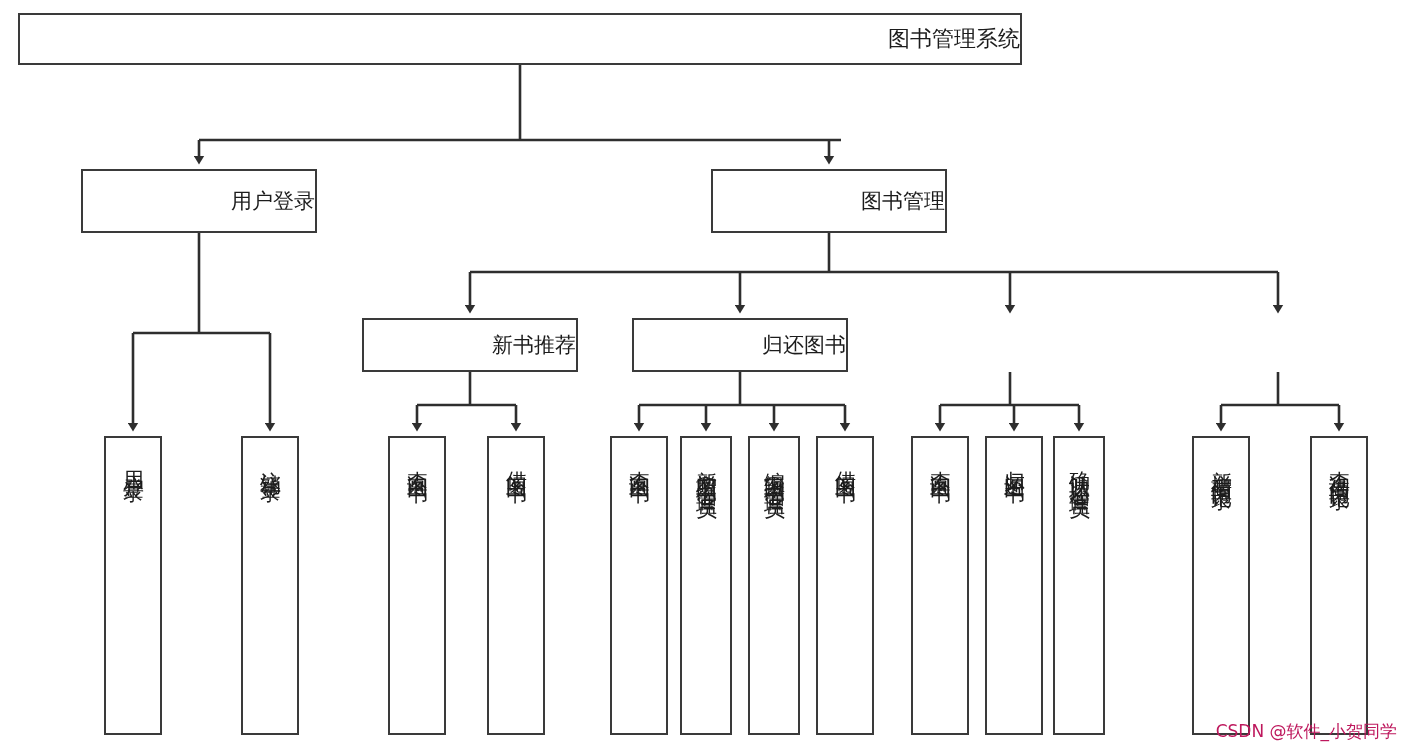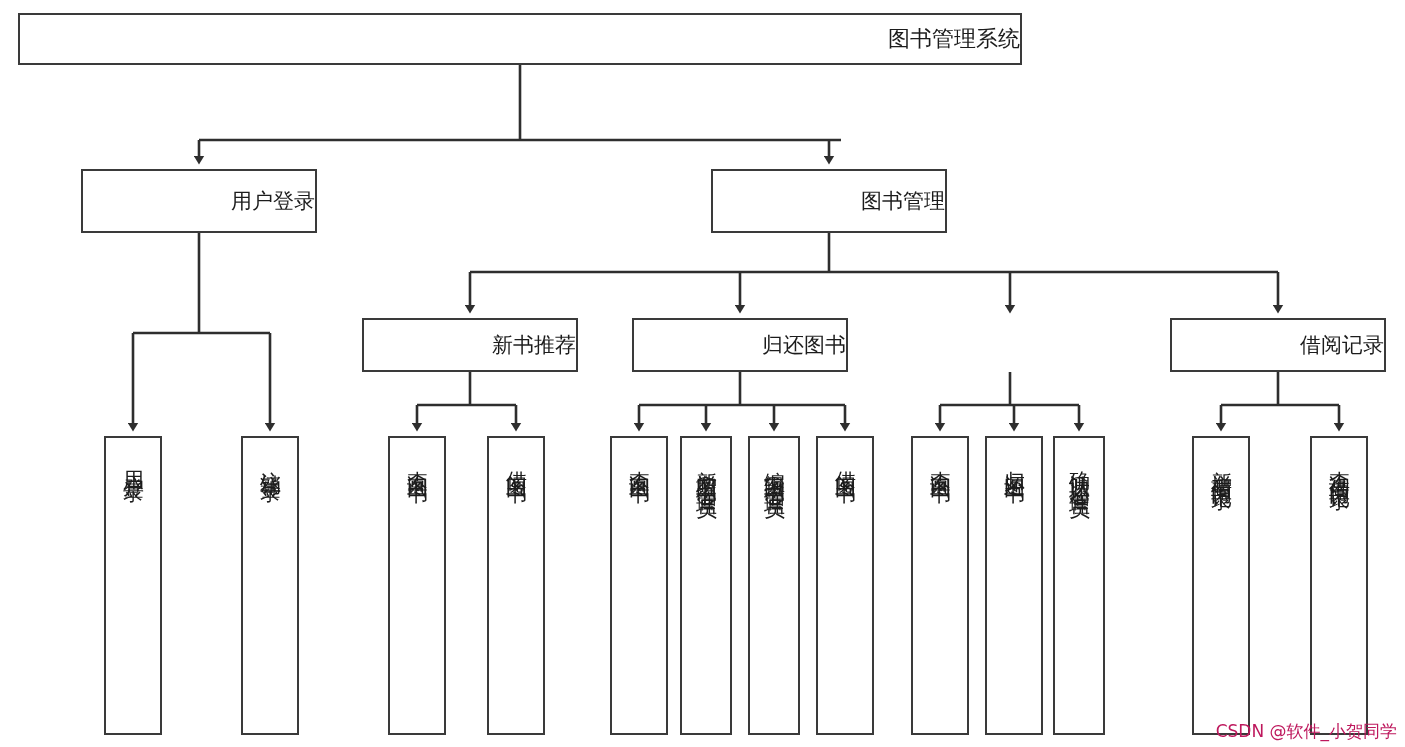--- a/index.html
+++ b/index.html
@@ -134,23 +134,20 @@
   <div class="node lvl3" style="left:362px; top:318px; width:216px; height:54px;">
     <span class="lbl">新书推荐</span>
   </div>
 
   <div class="node lvl2" style="left:711px; top:169px; width:236px; height:64px;">
     <span class="lbl">图书管理</span>
   </div>
   <div class="node lvl3" style="left:632px; top:318px; width:216px; height:54px;">
     <span class="lbl">归还图书</span>
   </div>
-  <div class="node lvl3" style="left:1170px; top:318px; width:216px; height:54px;">
-    <span class="lbl">借阅记录</span>
-  </div>
 
   <div class="node leaf" style="left:104px; top:436px; width:58px; height:299px;">
     <span class="lbl">用户登录</span>
   </div>
   <div class="node leaf" style="left:241px; top:436px; width:58px; height:299px;">
     <span class="lbl">注销登录</span>
   </div>
 
   <div class="node leaf" style="left:388px; top:436px; width:58px; height:299px;">
     <span class="lbl">查询图书</span>

